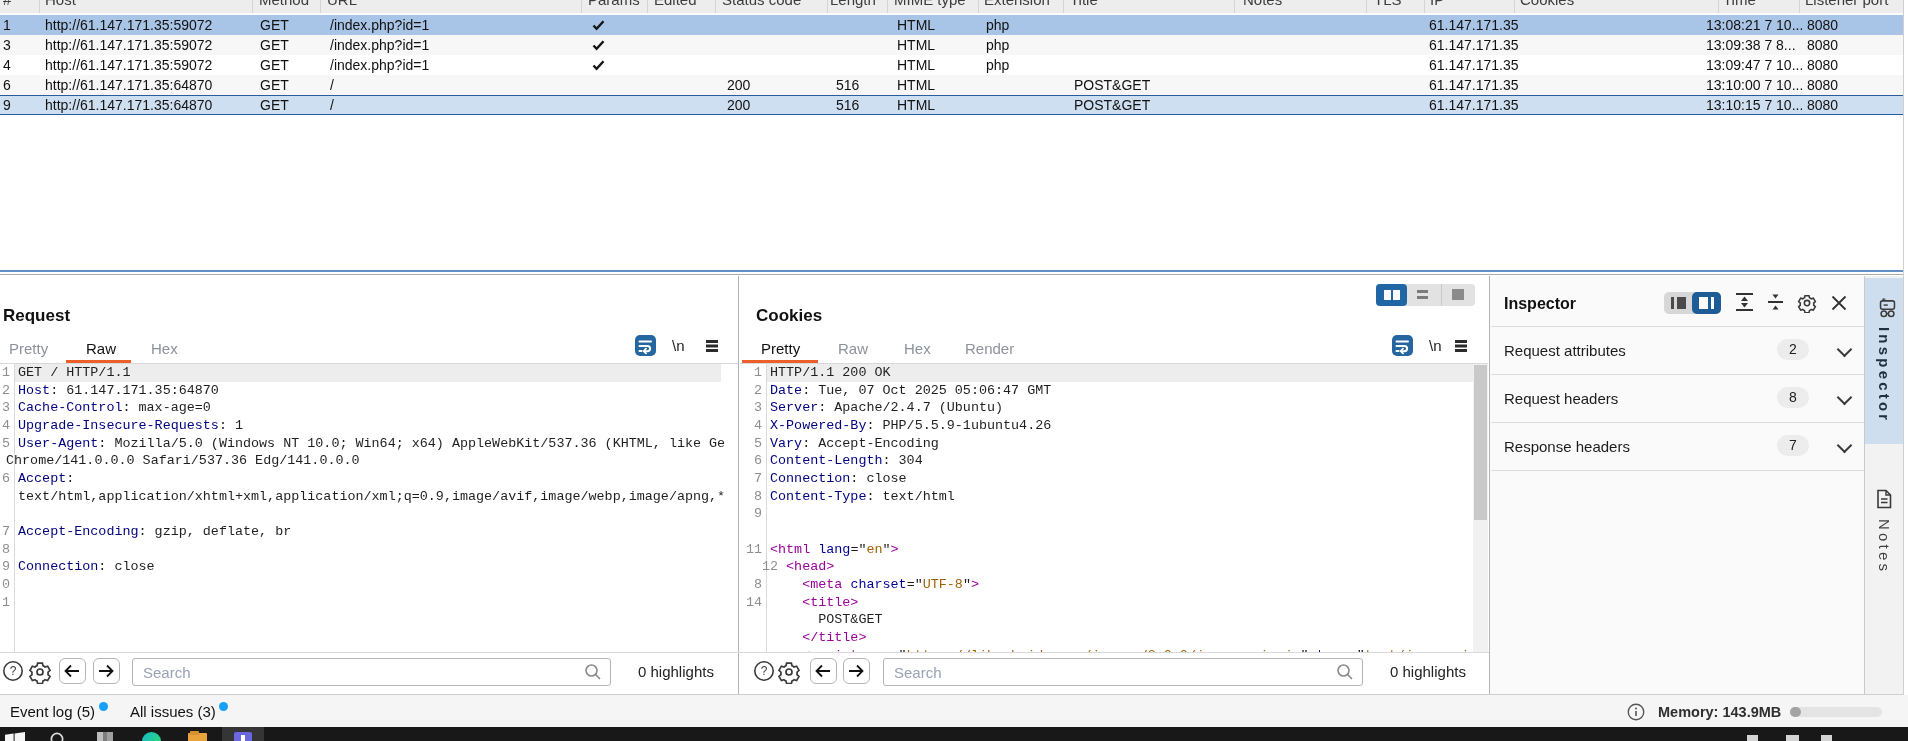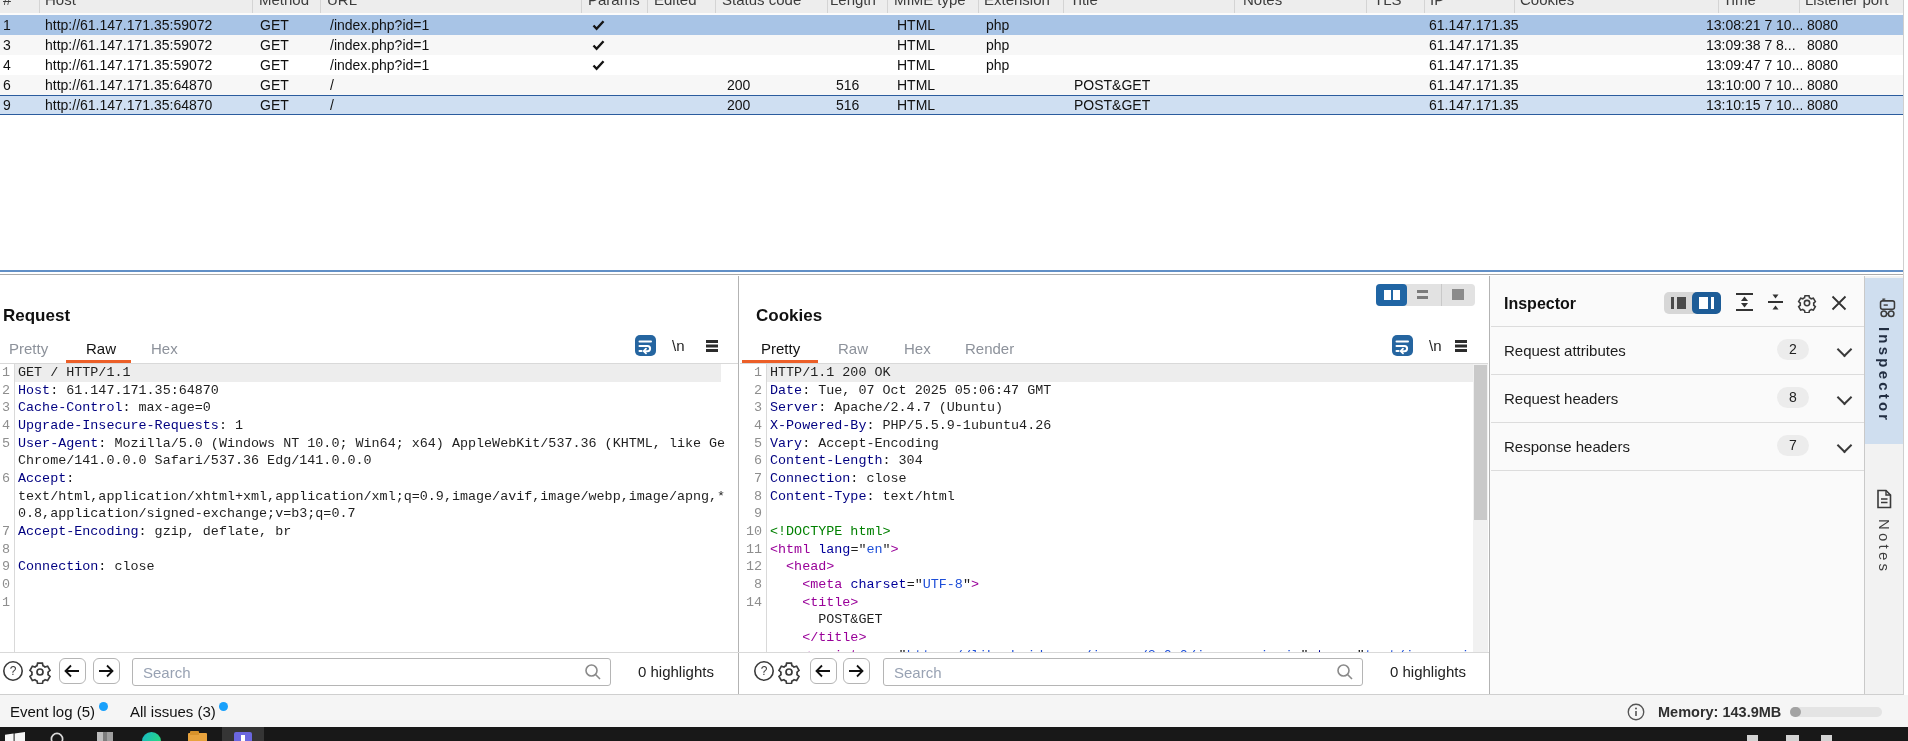--- a/index.html
+++ b/index.html
@@ -14,21 +14,21 @@
 
 .ptitle{position:absolute;font-size:17px;font-weight:bold;color:#111}
 .tab{position:absolute;top:340px;font-size:15px;color:#111;white-space:pre}
 .tab.dim{color:#8d929b}
 .orange{position:absolute;top:359.5px;height:3.5px;background:#ec5f28}
 .codetop{position:absolute;top:363px;height:1px;background:#d9d9d9}
 .code{position:absolute;top:364px;height:288px;overflow:hidden;background:#fff}
 .ln{position:absolute;left:0;width:100%;height:18px;font:13.4px/17.67px "Liberation Mono",monospace;white-space:pre;color:#1f1f1f}
 .gut{position:absolute;text-align:right;color:#8e8e8e}
 .hl{position:absolute;height:17.7px;background:#ededed}
-.h{color:#000080}.t{color:#990099}.a{color:#000099}.s{color:#1d4ed8}.g{color:#008000}
+.h{color:#000080}.t{color:#990099}.a{color:#000099}.s{color:#a16207}.g{color:#008000}
 .vdiv{position:absolute;width:1px;background:#b3b3b3}
 
 .sbtn{position:absolute;top:658px;width:27px;height:26px;border:1px solid #b5b5b5;border-radius:6px;box-sizing:border-box;background:#fff}
 .sinput{position:absolute;top:658px;height:28px;border:1px solid #b5b5b5;border-radius:3px;box-sizing:border-box;background:#fff}
 .sinput .ph{position:absolute;left:10px;top:5px;font-size:15px;color:#98a2b3}
 .hlc{position:absolute;top:663px;font-size:15px;color:#222}
 
 .irow{position:absolute;left:1491px;width:373px;font-size:15px;color:#1d1d1d}
 .pill{position:absolute;left:1777px;width:32px;height:21px;background:#ececec;border-radius:10.5px;text-align:center;font-size:14px;color:#222;line-height:21px}
 .chev{position:absolute;width:9px;height:9px;border-right:2px solid #3a3a3a;border-bottom:2px solid #3a3a3a;transform:rotate(45deg)}
@@ -163,24 +163,23 @@
 <div class="abs" style="left:706px;top:340px;width:12px;height:2.6px;background:#2b2b2b;box-shadow:0 4.5px 0 #2b2b2b,0 9px 0 #2b2b2b"></div>
 <div class="codetop" style="left:0;width:738px"></div>
 <div class="code" style="left:0;width:726px">
  <div class="hl" style="left:15px;top:0;width:706px"></div>
  <div class="abs" style="left:14px;top:0;width:1px;height:288px;background:#d9d9d9"></div>
  <div class="ln" style="top:0"><span class="gut" style="left:0;width:10px">1</span><span class="abs" style="left:18px">GET / HTTP/1.1</span></div>
  <div class="ln" style="top:17.67px"><span class="gut" style="left:0;width:10px">2</span><span class="abs" style="left:18px"><span class="h">Host</span>: 61.147.171.35:64870</span></div>
  <div class="ln" style="top:35.33px"><span class="gut" style="left:0;width:10px">3</span><span class="abs" style="left:18px"><span class="h">Cache-Control</span>: max-age=0</span></div>
  <div class="ln" style="top:53px"><span class="gut" style="left:0;width:10px">4</span><span class="abs" style="left:18px"><span class="h">Upgrade-Insecure-Requests</span>: 1</span></div>
  <div class="ln" style="top:70.67px"><span class="gut" style="left:0;width:10px">5</span><span class="abs" style="left:18px"><span class="h">User-Agent</span>: Mozilla/5.0 (Windows NT 10.0; Win64; x64) AppleWebKit/537.36 (KHTML, like Gecko)</span></div>
- <div class="ln" style="top:88.33px"><span class="abs" style="left:18px">Chrome/141.0.0.0 Safari/537.36 Edg/141.0.0.0</span></div>
+ <div class="ln" style="top:88.33px"><span class="abs" style="left:6px">Chrome/141.0.0.0 Safari/537.36 Edg/141.0.0.0</span></div>
  <div class="ln" style="top:106px"><span class="gut" style="left:0;width:10px">6</span><span class="abs" style="left:18px"><span class="h">Accept</span>:</span></div>
  <div class="ln" style="top:123.67px"><span class="abs" style="left:18px">text/html,application/xhtml+xml,application/xml;q=0.9,image/avif,image/webp,image/apng,*/*;q=</span></div>
- <div class="ln" style="top:141.33px"><span class="abs" style="left:18px">0.8,application/signed-exchange;v=b3;q=0.7</span></div>
  <div class="ln" style="top:159px"><span class="gut" style="left:0;width:10px">7</span><span class="abs" style="left:18px"><span class="h">Accept-Encoding</span>: gzip, deflate, br</span></div>
  <div class="ln" style="top:176.67px"><span class="gut" style="left:0;width:10px">8</span></div>
  <div class="ln" style="top:194.33px"><span class="gut" style="left:0;width:10px">9</span><span class="abs" style="left:18px"><span class="h">Connection</span>: close</span></div>
  <div class="ln" style="top:212px"><span class="gut" style="left:0;width:10px">0</span></div>
  <div class="ln" style="top:229.67px"><span class="gut" style="left:0;width:10px">1</span></div>
 </div>
 <svg class="abs" style="left:3px;top:660px" width="22" height="22" viewBox="0 0 22 22">
       <circle cx="10" cy="11" r="9.2" fill="none" stroke="#3a3a3a" stroke-width="1.6"></circle>
       <text x="10" y="15.2" text-anchor="middle" font-size="12" fill="#3a3a3a" font-family="Liberation Sans">?</text>
     </svg>
@@ -233,23 +232,22 @@
  <div class="abs" style="left:26px;top:0;width:1px;height:288px;background:#d9d9d9"></div>
  <div class="ln" style="top:0"><span class="gut" style="left:0;width:22px">1</span><span class="abs" style="left:30px">HTTP/1.1 200 OK</span></div>
  <div class="ln" style="top:17.67px"><span class="gut" style="left:0;width:22px">2</span><span class="abs" style="left:30px"><span class="h">Date</span>: Tue, 07 Oct 2025 05:06:47 GMT</span></div>
  <div class="ln" style="top:35.33px"><span class="gut" style="left:0;width:22px">3</span><span class="abs" style="left:30px"><span class="h">Server</span>: Apache/2.4.7 (Ubuntu)</span></div>
  <div class="ln" style="top:53px"><span class="gut" style="left:0;width:22px">4</span><span class="abs" style="left:30px"><span class="h">X-Powered-By</span>: PHP/5.5.9-1ubuntu4.26</span></div>
  <div class="ln" style="top:70.67px"><span class="gut" style="left:0;width:22px">5</span><span class="abs" style="left:30px"><span class="h">Vary</span>: Accept-Encoding</span></div>
  <div class="ln" style="top:88.33px"><span class="gut" style="left:0;width:22px">6</span><span class="abs" style="left:30px"><span class="h">Content-Length</span>: 304</span></div>
  <div class="ln" style="top:106px"><span class="gut" style="left:0;width:22px">7</span><span class="abs" style="left:30px"><span class="h">Connection</span>: close</span></div>
  <div class="ln" style="top:123.67px"><span class="gut" style="left:0;width:22px">8</span><span class="abs" style="left:30px"><span class="h">Content-Type</span>: text/html</span></div>
  <div class="ln" style="top:141.33px"><span class="gut" style="left:0;width:22px">9</span></div>
- <div class="ln" style="top:159px"><span class="gut" style="left:0;width:22px">10</span><span class="abs g" style="left:30px">&lt;!DOCTYPE html&gt;</span></div>
  <div class="ln" style="top:176.67px"><span class="gut" style="left:0;width:22px">11</span><span class="abs" style="left:30px"><span class="t">&lt;html</span> <span class="a">lang</span>="<span class="s">en</span>"<span class="t">&gt;</span></span></div>
- <div class="ln" style="top:194.33px"><span class="gut" style="left:0;width:22px">12</span><span class="abs" style="left:30px">  <span class="t">&lt;head&gt;</span></span></div>
+ <div class="ln" style="top:194.33px"><span class="gut" style="left:16px;width:22px">12</span><span class="abs" style="left:30px">  <span class="t">&lt;head&gt;</span></span></div>
  <div class="ln" style="top:212px"><span class="gut" style="left:0;width:22px">8</span><span class="abs" style="left:30px">    <span class="t">&lt;meta</span> <span class="a">charset</span>="<span class="s">UTF-8</span>"<span class="t">&gt;</span></span></div>
  <div class="ln" style="top:229.67px"><span class="gut" style="left:0;width:22px">14</span><span class="abs" style="left:30px">    <span class="t">&lt;title&gt;</span></span></div>
  <div class="ln" style="top:247.33px"><span class="abs" style="left:30px">      POST&amp;GET</span></div>
  <div class="ln" style="top:265px"><span class="abs" style="left:30px">    <span class="t">&lt;/title&gt;</span></span></div>
  <div class="ln" style="top:282.67px"><span class="abs" style="left:30px">    <span class="t">&lt;script</span> <span class="a">src</span>="<span class="s">https://libs.baidu.com/jquery/2.0.0/jquery.min.js</span>" <span class="a">type</span>="<span class="s">text/javascript</span>"</span></div>
 </div>
 <div class="abs" style="left:1473px;top:364px;width:15px;height:288px;background:#f1f1f1"></div>
 <div class="abs" style="left:1474px;top:365px;width:13px;height:155px;background:#c9c9c9"></div>
 <svg class="abs" style="left:753px;top:660px" width="22" height="22" viewBox="0 0 22 22">
       <circle cx="11" cy="11" r="9.2" fill="none" stroke="#3a3a3a" stroke-width="1.6"></circle>

